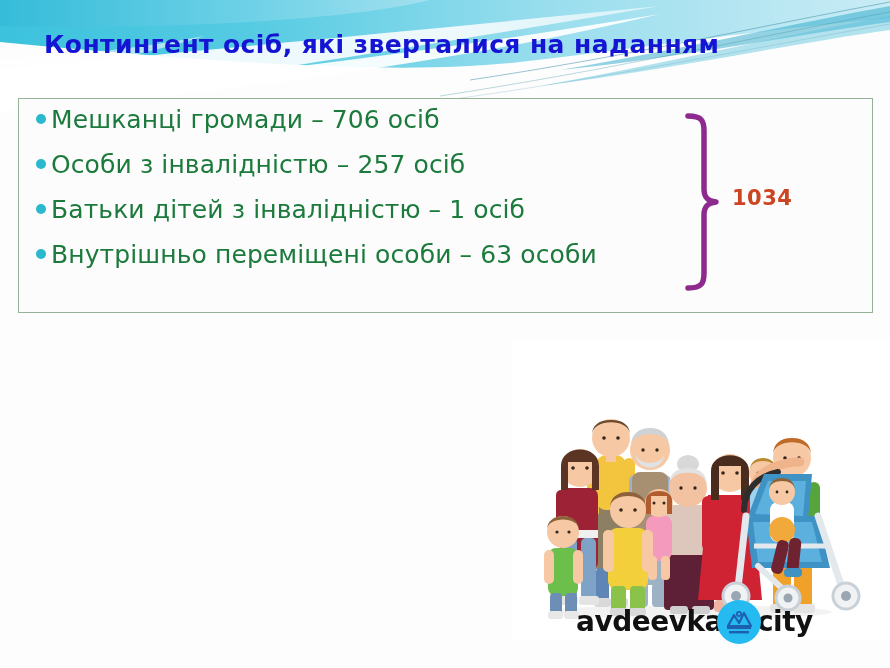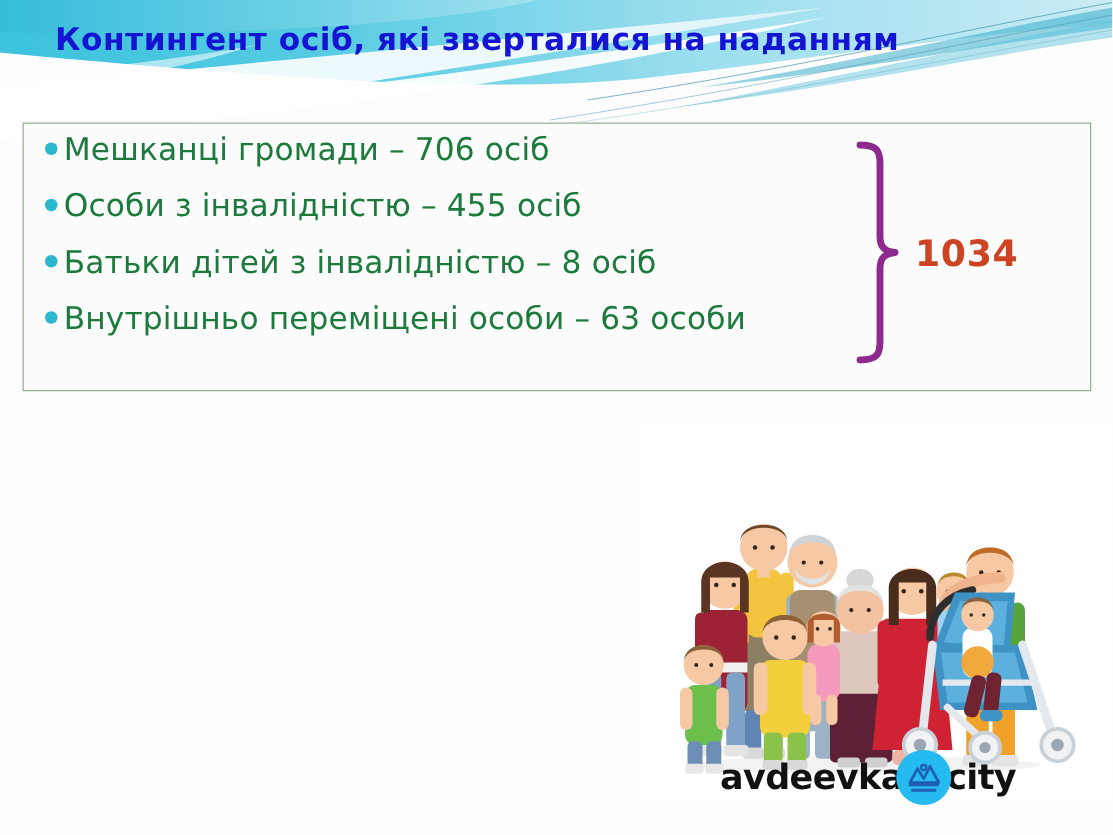--- a/index.html
+++ b/index.html
@@ -34,21 +34,21 @@
     height: 112px;
     overflow: hidden;
     pointer-events: none;
   }
   .wave-svg { display: block; }
 
   
   .title-block {
     position: absolute;
     left: 44px;
-    top: 12px;
+    top: 25px;
     width: 700px;
   }
   .title-line {
     font-family: "DejaVu Sans", "Liberation Sans", sans-serif;
     font-weight: bold;
     font-size: 25px;
     line-height: 40px;
     color: #1414d2;
     letter-spacing: 0.4px;
     white-space: nowrap;
@@ -107,21 +107,21 @@
     top: 113px;
     width: 40px;
     height: 178px;
   }
   .total-number {
     position: absolute;
     left: 732px;
     top: 186px;
     font-family: "DejaVu Sans", "Liberation Sans", sans-serif;
     font-weight: bold;
-    font-size: 29px;
+    font-size: 21px;
     color: #cc4422;
     letter-spacing: 0.5px;
   }
 
   
   .illustration {
     position: absolute;
     left: 512px;
     top: 340px;
     width: 378px;
@@ -215,28 +215,28 @@
         <span class="bullet">
             <i></i>
           </span>
         <span class="item-text">Мешканці громади – 706 осіб</span>
       </div>
 
       <div class="list-item">
         <span class="bullet">
             <i></i>
           </span>
-        <span class="item-text">Особи з інвалідністю – 455 осіб</span>
+        <span class="item-text">Особи з інвалідністю – 257 осіб</span>
       </div>
 
       <div class="list-item">
         <span class="bullet">
             <i></i>
           </span>
-        <span class="item-text">Батьки дітей з інвалідністю – 8 осіб</span>
+        <span class="item-text">Батьки дітей з інвалідністю – 1 осіб</span>
       </div>
 
       <div class="list-item">
         <span class="bullet">
             <i></i>
           </span>
         <span class="item-text">Внутрішньо переміщені особи – 63 особи</span>
       </div>
 
     </div>

